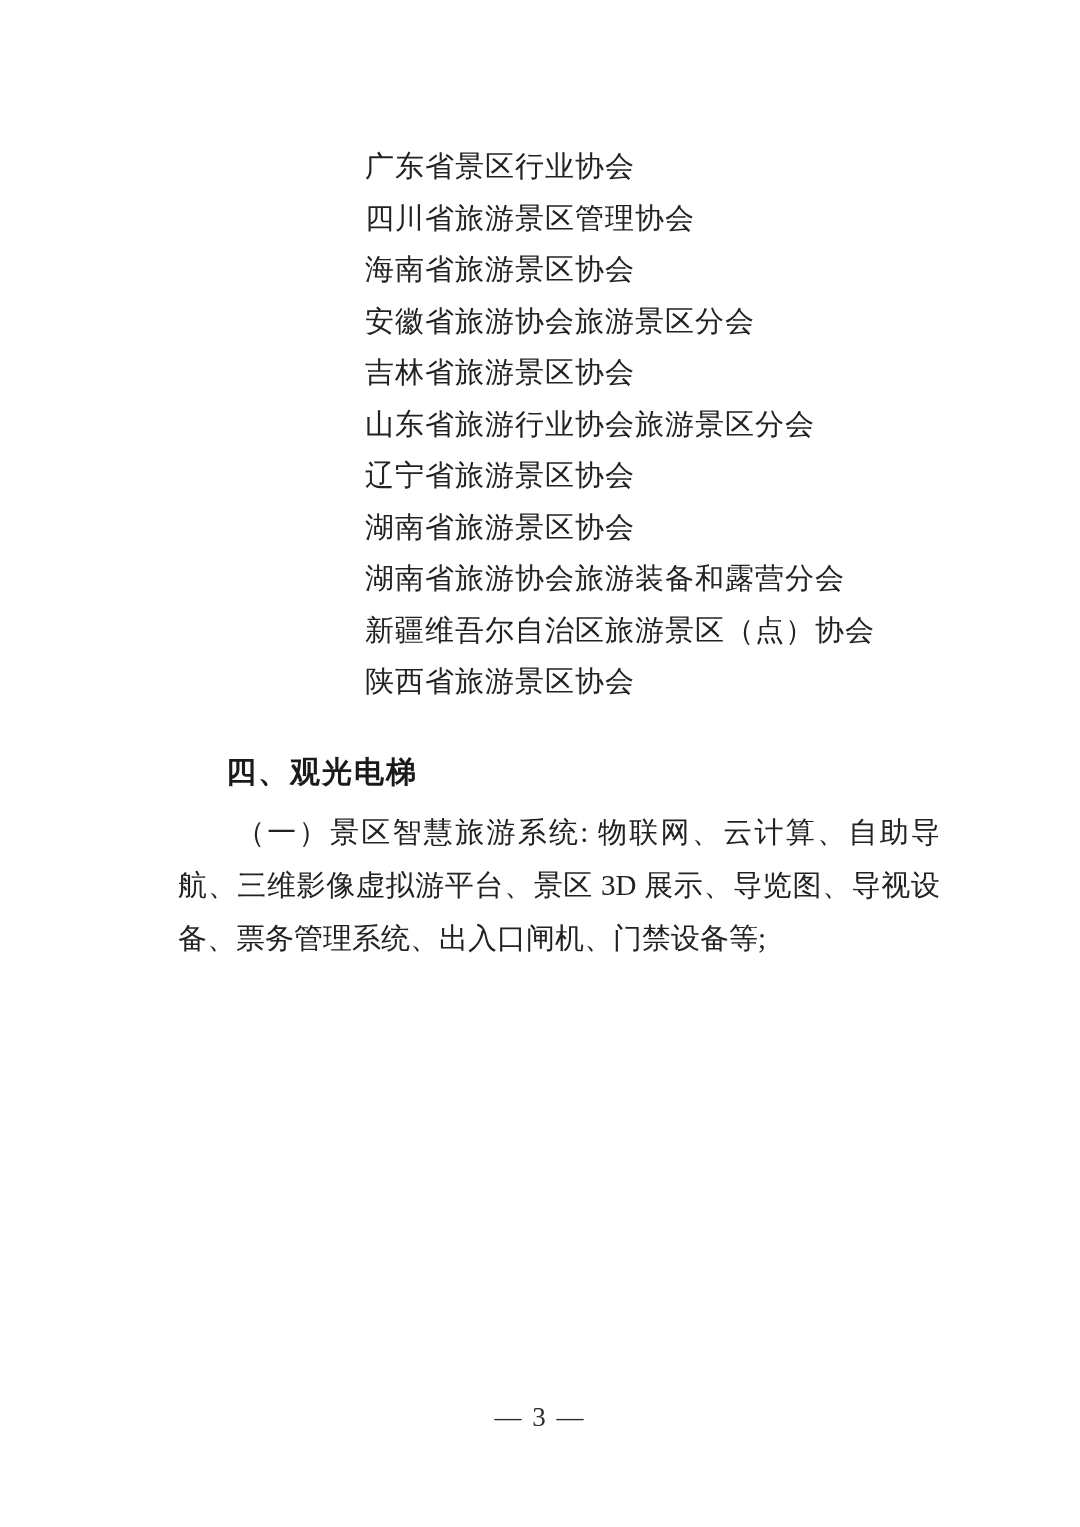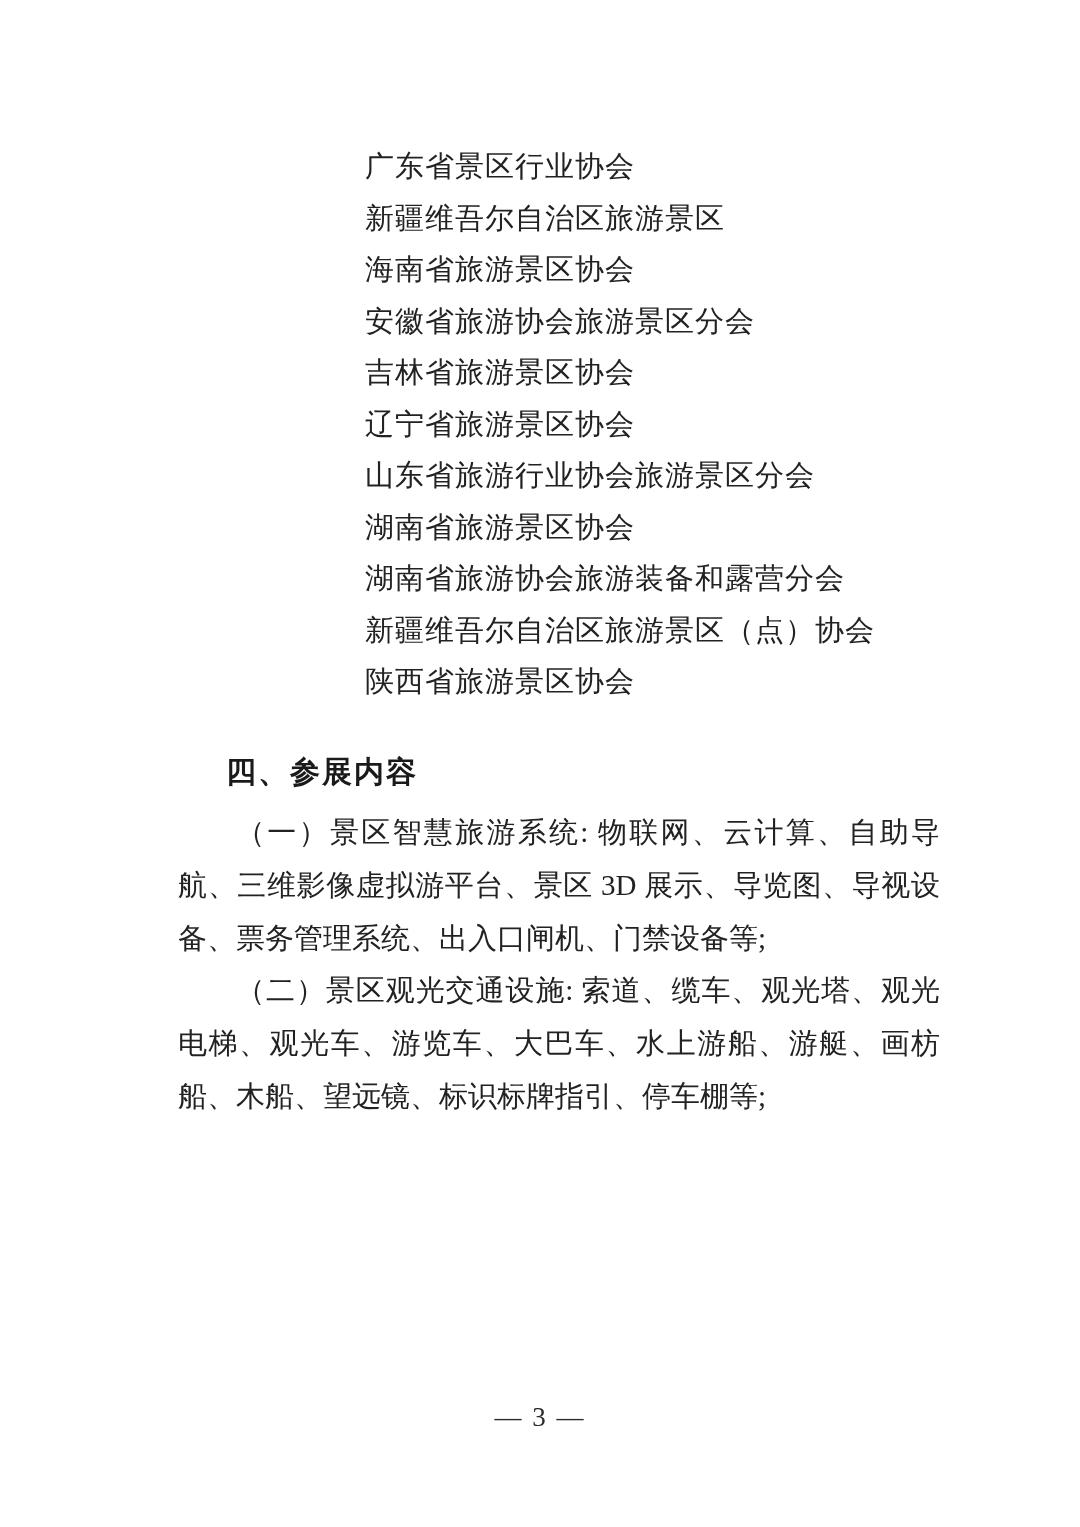--- a/index.html
+++ b/index.html
@@ -67,36 +67,35 @@
     letter-spacing: 2px;
   }
 </style>
 </head>
 <body>
 
 <div class="page">
 
   <div class="assoc-list">
       <div class="assoc-item">广东省景区行业协会</div>
-      <div class="assoc-item">新疆维吾尔自治区旅游景区</div>
+      <div class="assoc-item">四川省旅游景区管理协会</div>
       <div class="assoc-item">海南省旅游景区协会</div>
       <div class="assoc-item">安徽省旅游协会旅游景区分会</div>
       <div class="assoc-item">吉林省旅游景区协会</div>
+      <div class="assoc-item">山东省旅游行业协会旅游景区分会</div>
       <div class="assoc-item">辽宁省旅游景区协会</div>
-      <div class="assoc-item">山东省旅游行业协会旅游景区分会</div>
       <div class="assoc-item">湖南省旅游景区协会</div>
       <div class="assoc-item">湖南省旅游协会旅游装备和露营分会</div>
       <div class="assoc-item">新疆维吾尔自治区旅游景区（点）协会</div>
       <div class="assoc-item">陕西省旅游景区协会</div>
     </div>
 
-  <div class="section-heading">四、参展内容</div>
+  <div class="section-heading">四、观光电梯</div>
 
   <div class="paragraphs">
       <div class="paragraph">（一）景区智慧旅游系统: 物联网、云计算、自助导航、三维影像虚拟游平台、景区 3D 展示、导览图、导视设备、票务管理系统、出入口闸机、门禁设备等;</div>
-      <div class="paragraph">（二）景区观光交通设施: 索道、缆车、观光塔、观光电梯、观光车、游览车、大巴车、水上游船、游艇、画枋船、木船、望远镜、标识标牌指引、停车棚等;</div>
     </div>
 
   <div class="footer">
     <span>— 3 —</span>
   </div>
 
 </div>
 
 </body></html>

